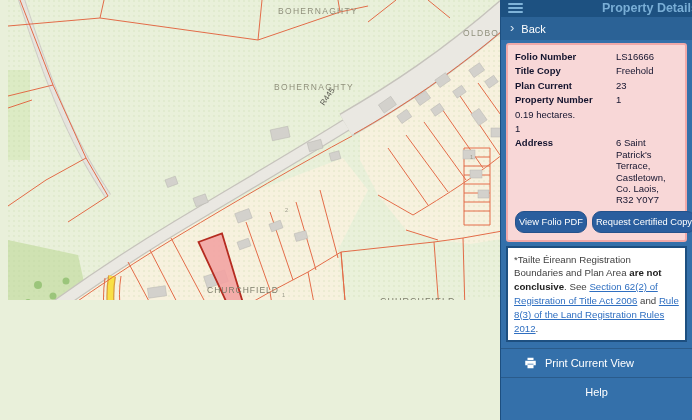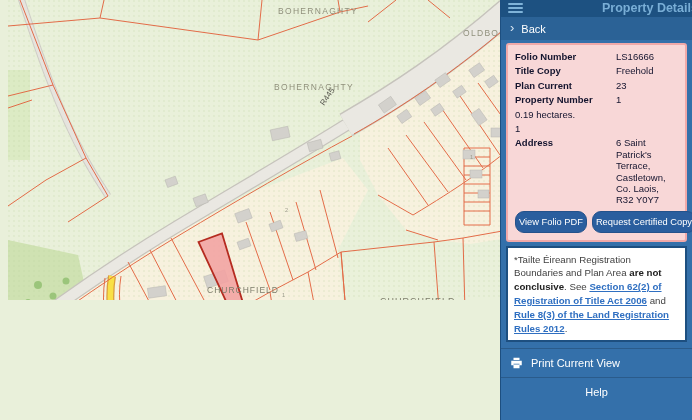--- a/index.html
+++ b/index.html
@@ -34,23 +34,23 @@
   .btnrow { display:flex; gap:5px; margin-top:5px; }
   .btnrow button { background:#2a5e9e; color:#fff; border:1px solid #24528b; border-radius:9px;
                    font-size:9.3px; font-family:"Liberation Sans", sans-serif; padding:5px 3px;
                    white-space:nowrap; cursor:pointer; }
   .btnrow button:first-child { flex:0 0 67px; }
   .btnrow button:last-child { flex:1; }
 
   .whitebox { margin:1px 5px 6px 5px; background:#fff; border:2px solid #1d4f80;
               padding:5px 6px; font-size:9.7px; line-height:1.42; color:#3f3f3f; }
   .whitebox b { color:#222; }
-  .whitebox a { color:#2f6fc1; text-decoration:underline; cursor:pointer;font-weight:bold; }
-
-  .menurow { display:flex; align-items:center; gap:8px; padding:8px 9px; font-size:11px;
+  .whitebox a { color:#2f6fc1; text-decoration:underline; cursor:pointer; }
+
+  .menurow { display:flex; align-items:center; gap:8px; padding:8px 23px; font-size:11px;
              border-top:1px solid rgba(0,0,0,0.18); cursor:pointer; }
   .menurow + .menurow { border-top:1px solid rgba(0,0,0,0.18);justify-content:center; }
 </style>
 </head>
 <body>
 
 <div id="app">
 
   <div id="map">
     <svg width="500" height="420" viewBox="0 0 500 420">

